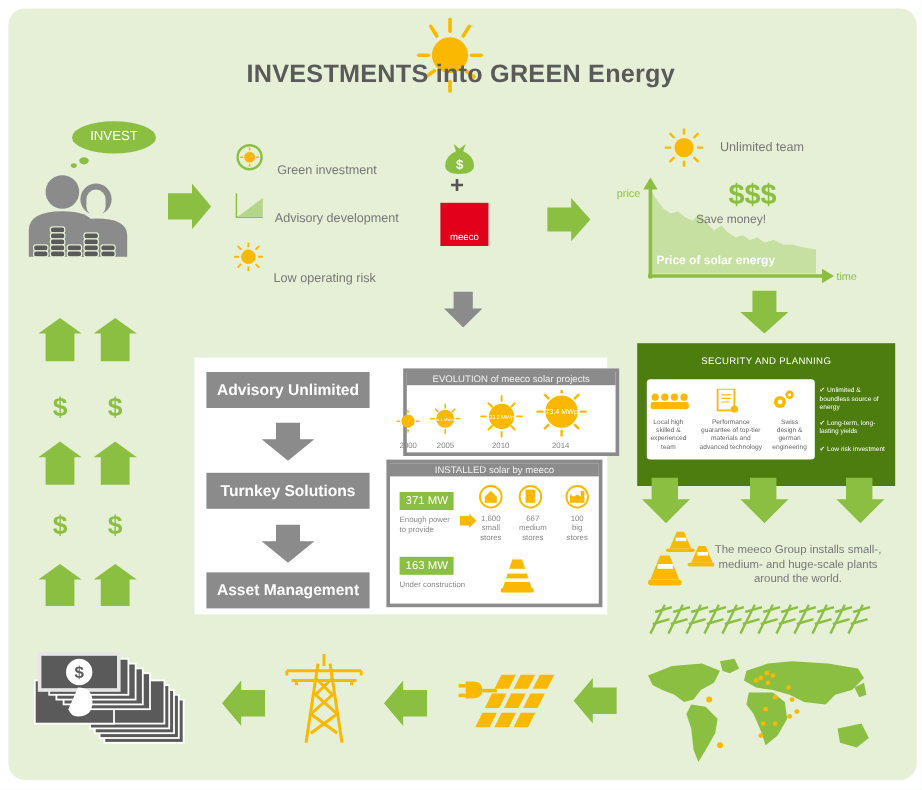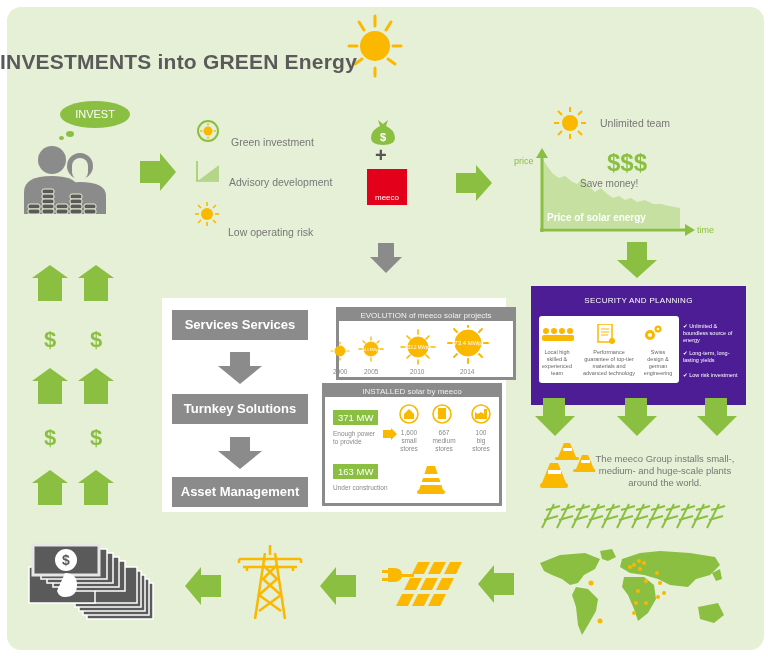--- a/index.html
+++ b/index.html
@@ -1,32 +1,32 @@
 <!DOCTYPE html>
 <html><head>
 <meta charset="utf-8">
 <style>
   * { box-sizing: border-box; margin: 0; padding: 0; }
   html, body { width: 768px; height: 658px; background: #ffffff; overflow: hidden; }
   body { font-family: "DejaVu Sans", sans-serif; position: relative; }
   .canvas { position: absolute; left: 7px; top: 7px; width: 757px; height: 643px; background: #e6f0d6; border-radius: 14px; }
   .abs { position: absolute; }
-  .title { left: 0; top: 50px; width: 768px; text-align: left; font-family: "Liberation Sans", sans-serif; font-weight: bold; font-size: 21px; color: #5a5a5a; letter-spacing: 0.2px; }
+  .title { left: 0; top: 50px; width: 768px; text-align: center; font-family: "Liberation Sans", sans-serif; font-weight: bold; font-size: 21px; color: #5a5a5a; letter-spacing: 0.2px; }
   .bubble { left: 60px; top: 101px; width: 70px; height: 27px; background: #8bbf42; border-radius: 50%; color: #fff; font-size: 11px; text-align: center; line-height: 27px; font-family: "Liberation Sans", sans-serif; }
   .dot1 { left: 66px; top: 131px; width: 8px; height: 6px; background: #8bbf42; border-radius: 50%; }
   .dot2 { left: 59px; top: 136px; width: 5px; height: 4px; background: #8bbf42; border-radius: 50%; }
   .feat-label { font-size: 10.5px; color: #777; font-family: "Liberation Sans", sans-serif; margin-top: 12px; }
   .gray-text { color: #777; font-family: "Liberation Sans", sans-serif; }
   .box-white { left: 162px; top: 298px; width: 344px; height: 214px; background: #fff; }
   .svc { left: 172px; width: 136px; height: 30px; background: #8b8b8b; color: #fff; font-family: "Liberation Sans", sans-serif; font-weight: bold; font-size: 13px; line-height: 30px; text-align: center; }
   .panel { border: 3px solid #8b8b8b; background: #fff; }
   .panel-head { background: #8b8b8b; color: #f0f0f0; font-size: 8px; text-align: center; line-height: 11px; font-family: "Liberation Sans", sans-serif; }
   .mw-badge { background: #8bbf42; color: #fff; font-weight: normal; font-size: 9.5px; line-height: 15px; padding: 0 5px; font-family: "Liberation Sans", sans-serif; }
   .small { font-size: 6.5px; color: #888; line-height: 8px; font-family: "Liberation Sans", sans-serif; }
-  .sec-box { left: 531px; top: 286px; width: 215px; height: 119px; background: #4c1d95; }
+  .sec-box { left: 531px; top: 286px; width: 215px; height: 119px; background: #4d7c0f; }
   .sec-title { color: #fff; font-size: 8px; text-align: center; width: 100%; top: 10px; font-family: "Liberation Sans", sans-serif; letter-spacing: 0.3px; }
   .sec-inner { left: 8px; top: 30px; width: 140px; height: 67px; background: #fff; border-radius: 3px; }
   .sec-cap { font-size: 5.5px; color: #666; text-align: center; line-height: 7px; font-family: "Liberation Sans", sans-serif; }
   .sec-list { font-size: 5.5px; color: #fff; line-height: 7px; font-family: "Liberation Sans", sans-serif; }
   .world-text { left: 590px; top: 453px; width: 150px; font-size: 9.5px; color: #777; text-align: center; line-height: 12px; font-family: "Liberation Sans", sans-serif; }
 </style>
 </head>
 <body>
 
 <div class="canvas"></div>
@@ -170,21 +170,21 @@
     <g fill="#8bbf42" font-size="22" font-weight="bold" font-family="Liberation Sans, sans-serif" text-anchor="middle">
       <text x="18" y="82">$</text>
         <text x="64" y="82">$</text>
       <text x="18" y="180">$</text>
         <text x="64" y="180">$</text>
     </g>
   </svg>
 </div>
 
 <div class="abs box-white"></div>
-<div class="abs svc" style="top:310px">Services Services</div>
+<div class="abs svc" style="top:310px">Advisory Unlimited</div>
 <svg class="abs" style="left:218px;top:352px" width="44" height="32" viewBox="0 0 44 32">
     <path d="M12 0 H32 V14 H44 L22 32 L0 14 H12z" fill="#8b8b8b"></path>
   </svg>
 <div class="abs svc" style="top:394px">Turnkey Solutions</div>
 <svg class="abs" style="left:218px;top:437px" width="44" height="32" viewBox="0 0 44 32">
     <path d="M12 0 H32 V14 H44 L22 32 L0 14 H12z" fill="#8b8b8b"></path>
   </svg>
 <div class="abs svc" style="top:477px">Asset Management</div>
 
 <div class="abs panel" style="left:336px;top:307px;width:180px;height:73px">

